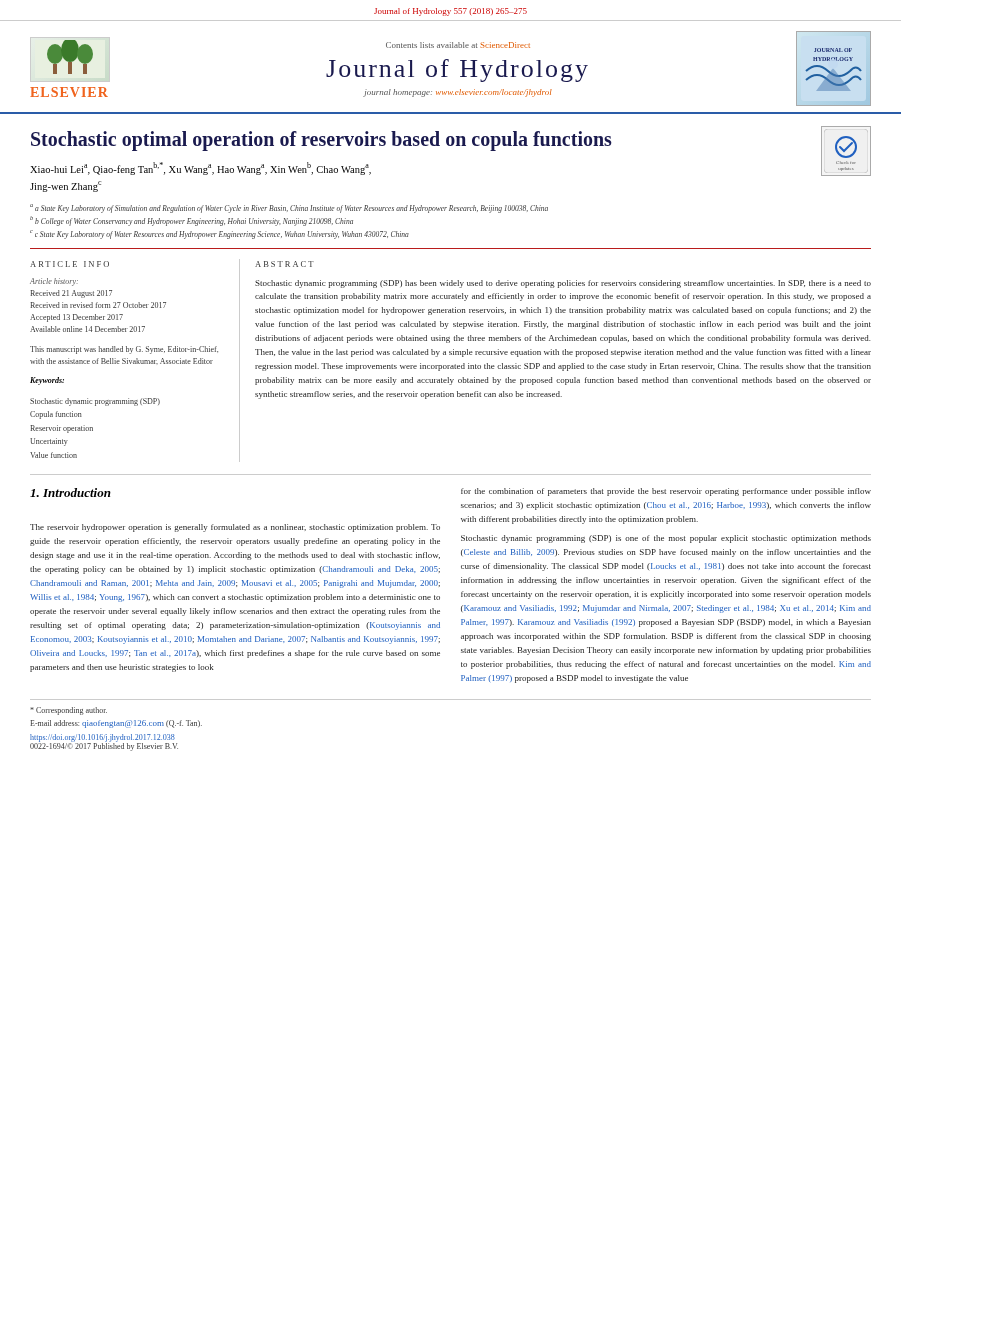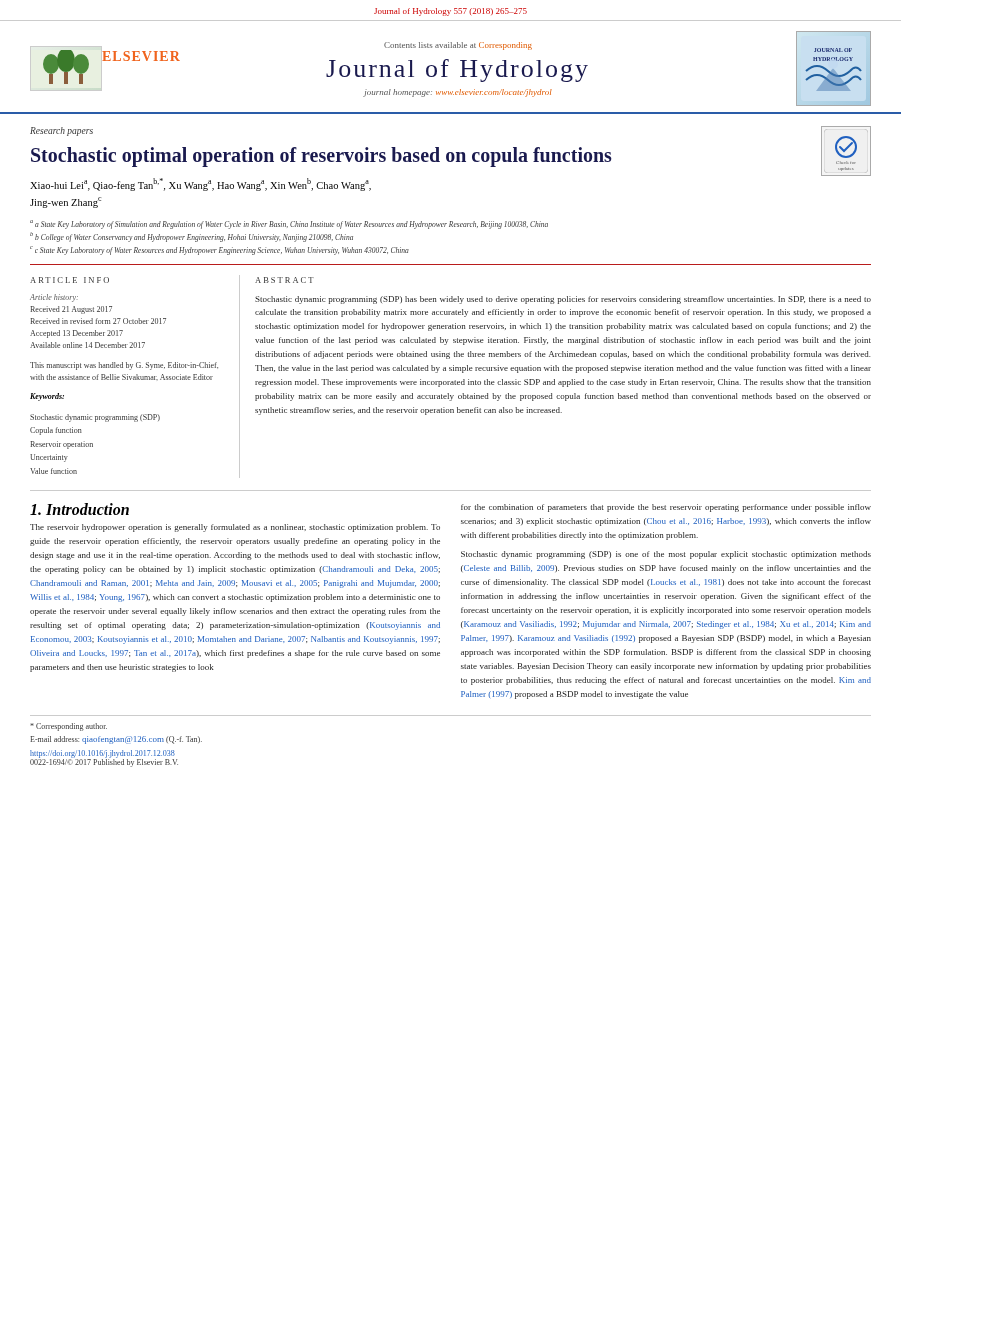--- a/index.html
+++ b/index.html
@@ -31,21 +31,21 @@
     .journal-header {
       display: flex;
       align-items: center;
       justify-content: space-between;
       padding: 10px 30px 6px;
       border-bottom: 2px solid #2a5ca8;
     }
 
     .elsevier-logo {
       display: flex;
-      flex-direction: row;
+      flex-direction: column;
       align-items: flex-start;
       width: 90px;
     }
 
     .elsevier-logo .logo-img {
       width: 80px;
       height: 45px;
       border: 1px solid #ccc;
       display: flex;
       align-items: center;
@@ -264,24 +264,24 @@
     .body-columns {
       display: flex;
       gap: 20px;
     }
 
     .body-col {
       flex: 1;
     }
 
     .section-heading {
-      font-size: 16px;
+      font-size: 13px;
       font-weight: bold;
       font-style: italic;
-      margin-bottom: 2px;
+      margin-bottom: 20px;
       color: #000;
     }
 
     .body-text {
       font-size: 9px;
       line-height: 1.55;
       text-align: justify;
       color: #222;
       margin-bottom: 5px;
     }
@@ -339,21 +339,21 @@
           <rect x="33" y="22" width="4" height="12" fill="#8b5e3c"></rect>
           <rect x="48" y="24" width="4" height="10" fill="#8b5e3c"></rect>
         </svg>
       </div>
       <div class="elsevier-brand">ELSEVIER</div>
     </div>
 
     <div class="journal-center">
       <div class="contents-line">
         <span>Contents lists available at </span>
-        <span class="sciencedirect-link">Corresponding</span>
+        <span class="sciencedirect-link">ScienceDirect</span>
       </div>
       <div class="journal-title-main">Journal of Hydrology</div>
       <div class="journal-homepage">
         <span>journal homepage: </span>
         <span class="homepage-link">www.elsevier.com/locate/jhydrol</span>
       </div>
     </div>
 
     <div class="hydrology-logo">
       <svg width="65" height="65" viewBox="0 0 65 65">
@@ -368,21 +368,20 @@
         <circle cx="32" cy="28" r="5" fill="#c0d8f0" opacity="0.8"></circle>
       </svg>
     </div>
 
   </div>
 
   <div class="main-content">
 
     <div style="display:flex; align-items:flex-start; justify-content:space-between;">
       <div style="flex:1;">
-        <div class="section-tag">Research papers</div>
         <div class="paper-title">Stochastic optimal operation of reservoirs based on copula functions</div>
 
         <div class="authors-line">
           <span>Xiao-hui Lei</span><sup class="author-sup">a</sup>,
           <span>Qiao-feng Tan</span><sup class="author-sup">b,*</sup>,
           <span>Xu Wang</span><sup class="author-sup">a</sup>,
           <span>Hao Wang</span><sup class="author-sup">a</sup>,
           <span>Xin Wen</span><sup class="author-sup">b</sup>,
           <span>Chao Wang</span><sup class="author-sup">a</sup>,<br>
           <span>Jing-wen Zhang</span><sup class="author-sup">c</sup>

